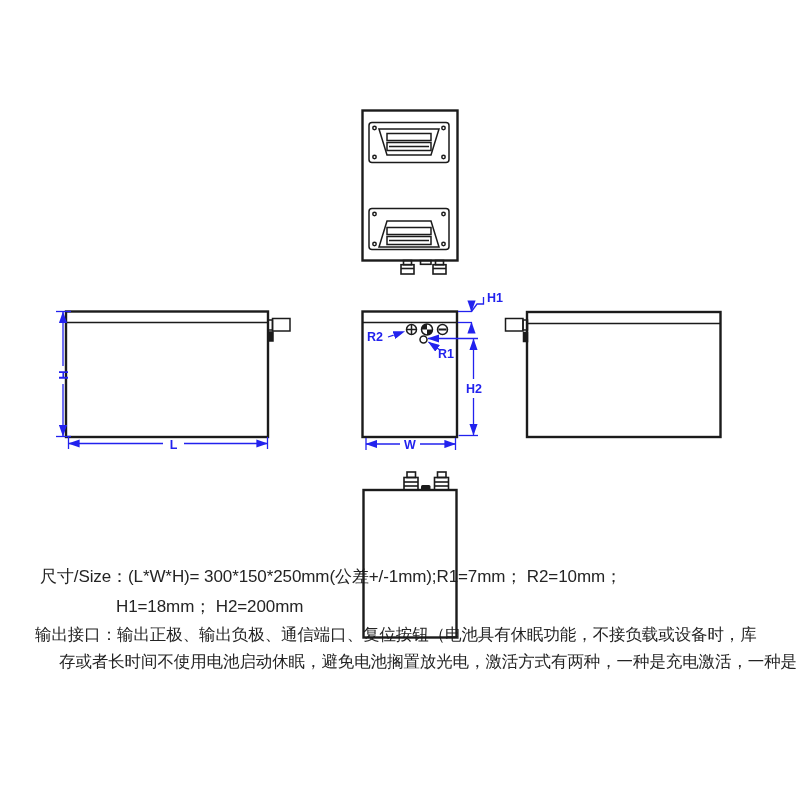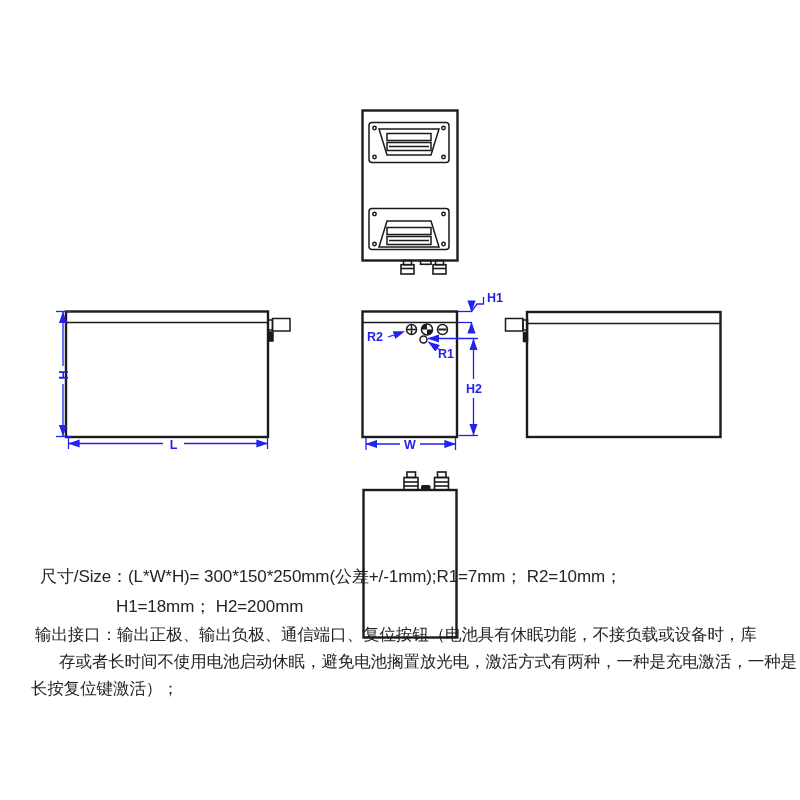--- a/index.html
+++ b/index.html
@@ -18,21 +18,20 @@
 </style>
 </head>
 <body>
 
 <div class="page">
 
   <div class="spec-text spec-size-1">尺寸/Size：(L*W*H)= 300*150*250mm(公差+/-1mm);R1=7mm； R2=10mm；</div>
   <div class="spec-text spec-size-2">H1=18mm； H2=200mm</div>
   <div class="spec-text para-1"> 输出接口：输出正极、输出负极、通信端口、复位按钮（电池具有休眠功能，不接负载或设备时，库</div>
   <div class="spec-text para-2">存或者长时间不使用电池启动休眠，避免电池搁置放光电，激活方式有两种，一种是充电激活，一种是</div>
-  <div class="spec-text para-3">长按复位键激活）；</div>
 
   <svg class="drawing-svg" width="800" height="800" viewBox="0 0 800 800">
     <defs>
       <marker id="arrow" viewBox="0 0 10 7" refX="9.5" refY="3.5" markerWidth="9" markerHeight="6.3" orient="auto-start-reverse">
         <path d="M0,0 L10,3.5 L0,7 Z" fill="#2222ee"></path>
       </marker>
     </defs>
 
     <g stroke="#1b1b1b" fill="none">
       <rect x="362.5" y="110.5" width="95" height="150" stroke-width="2.4"></rect>

